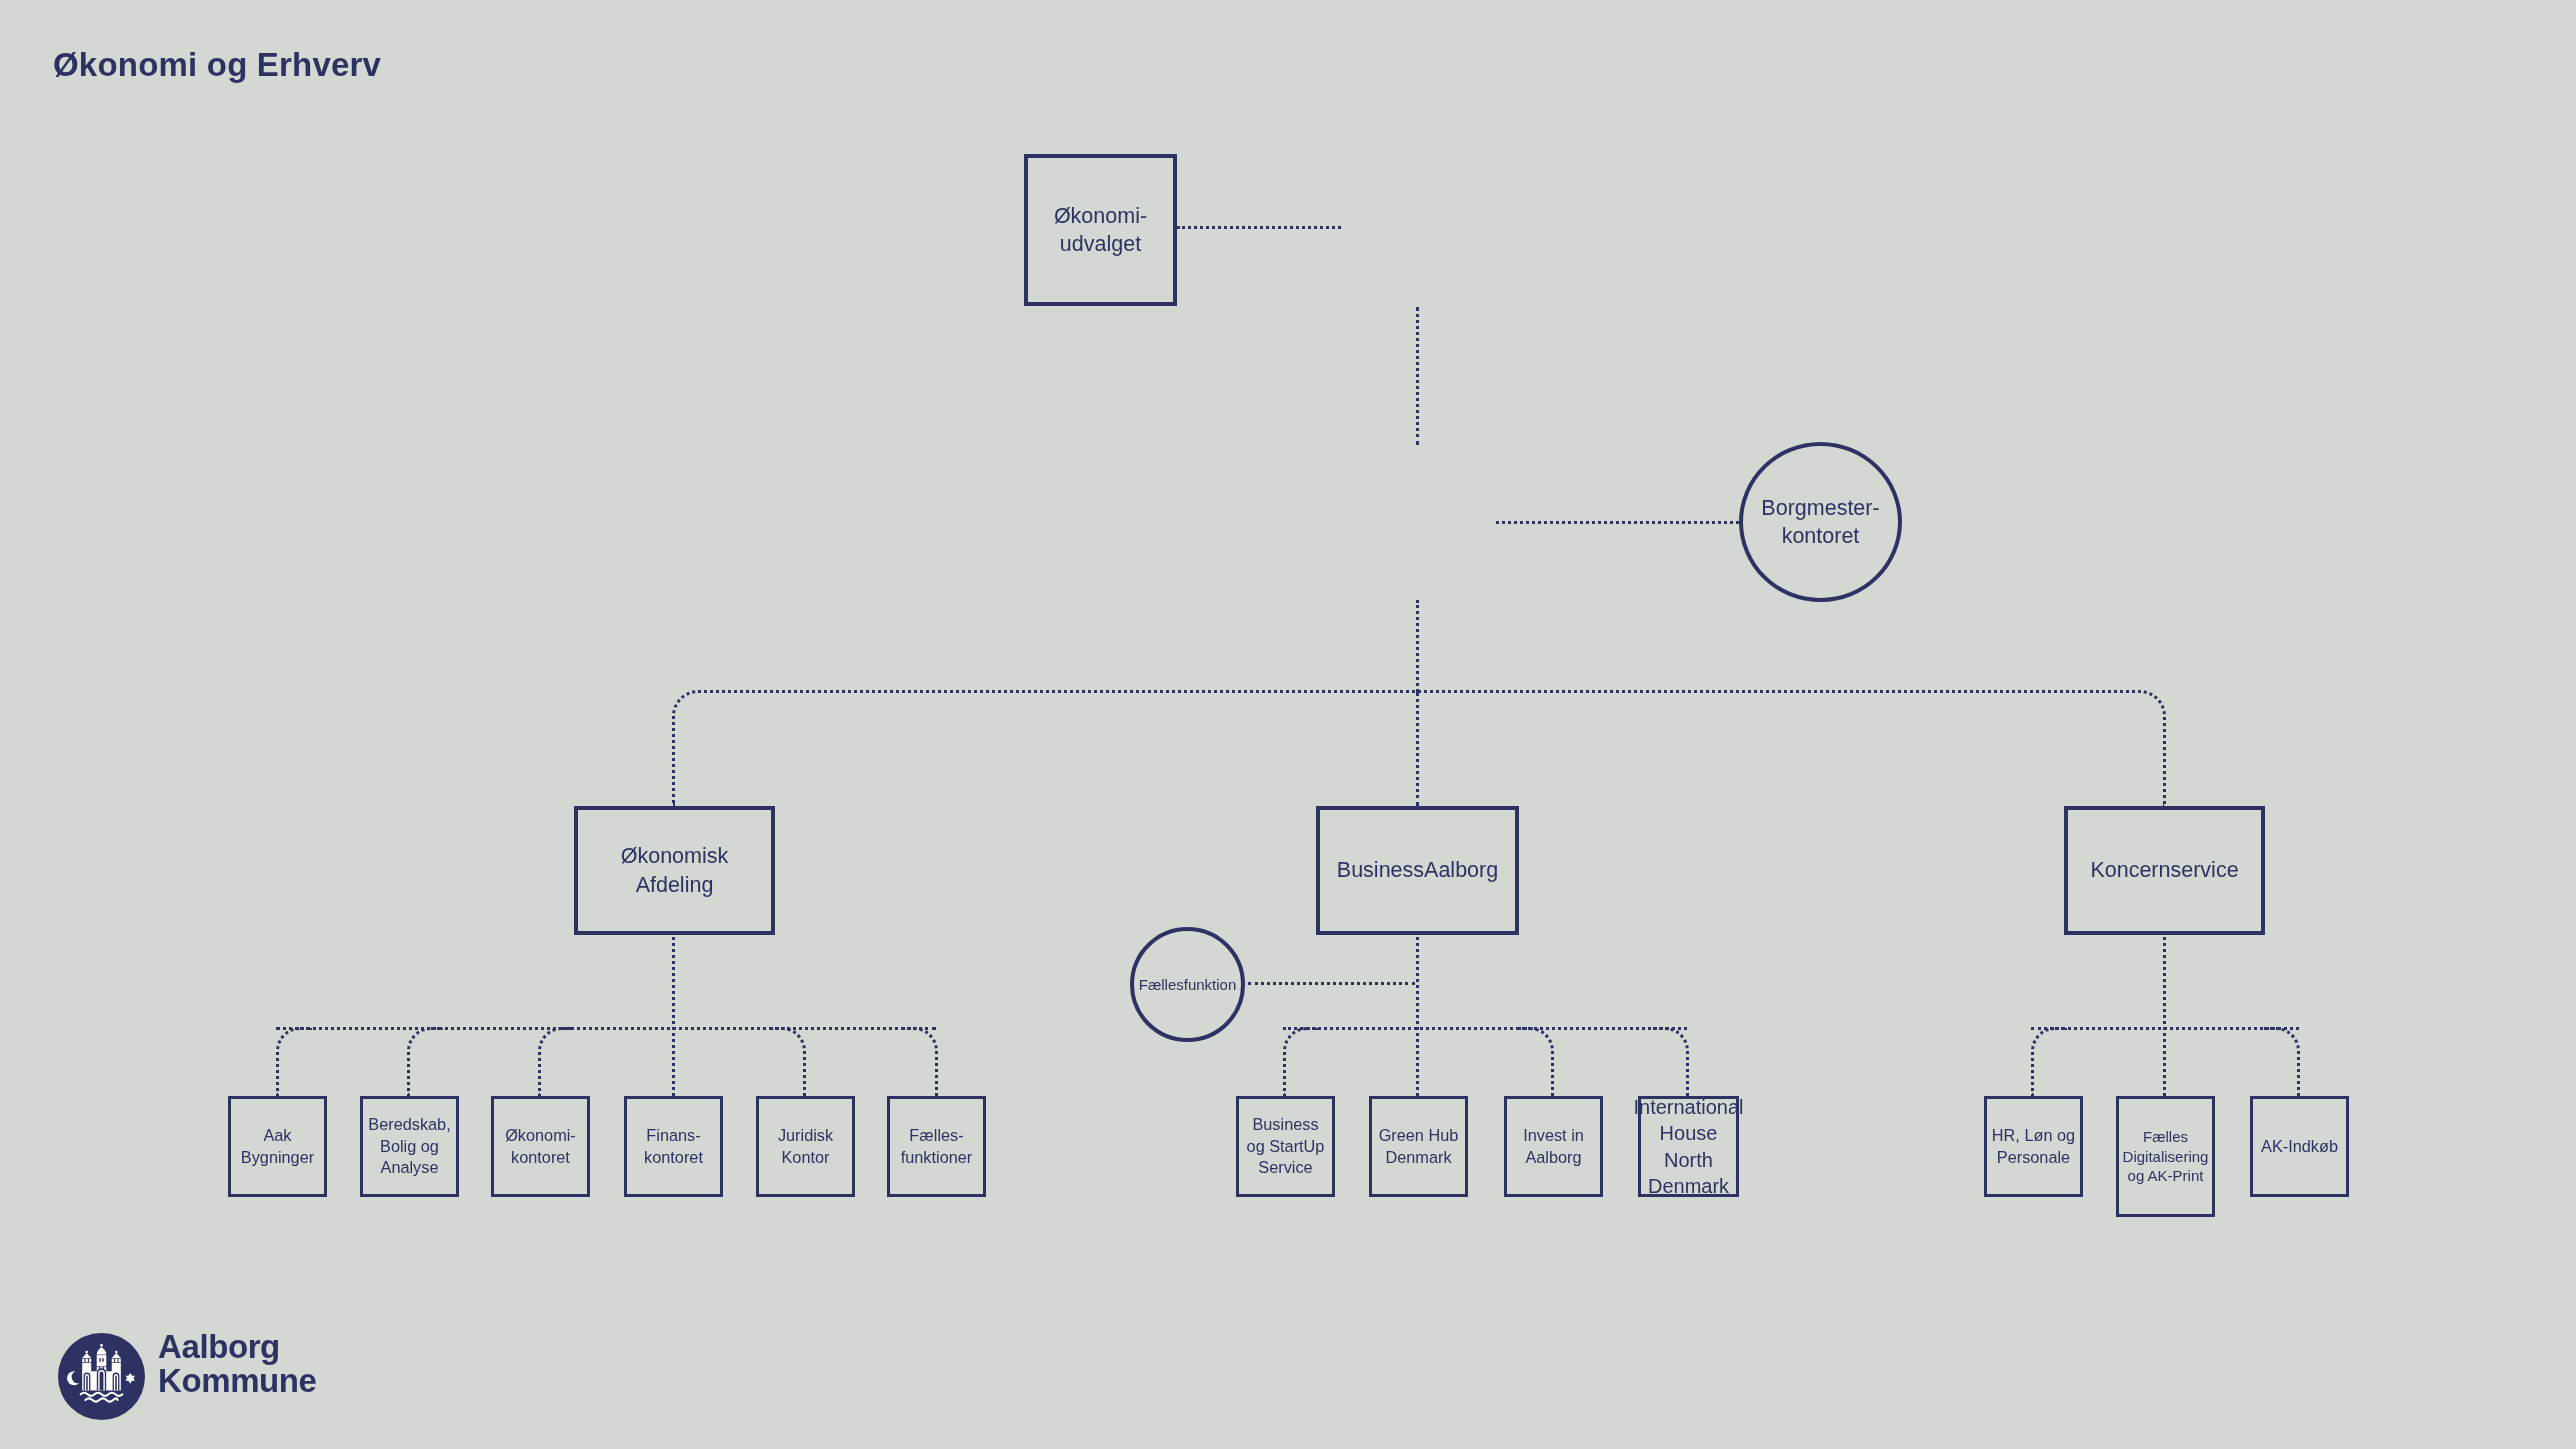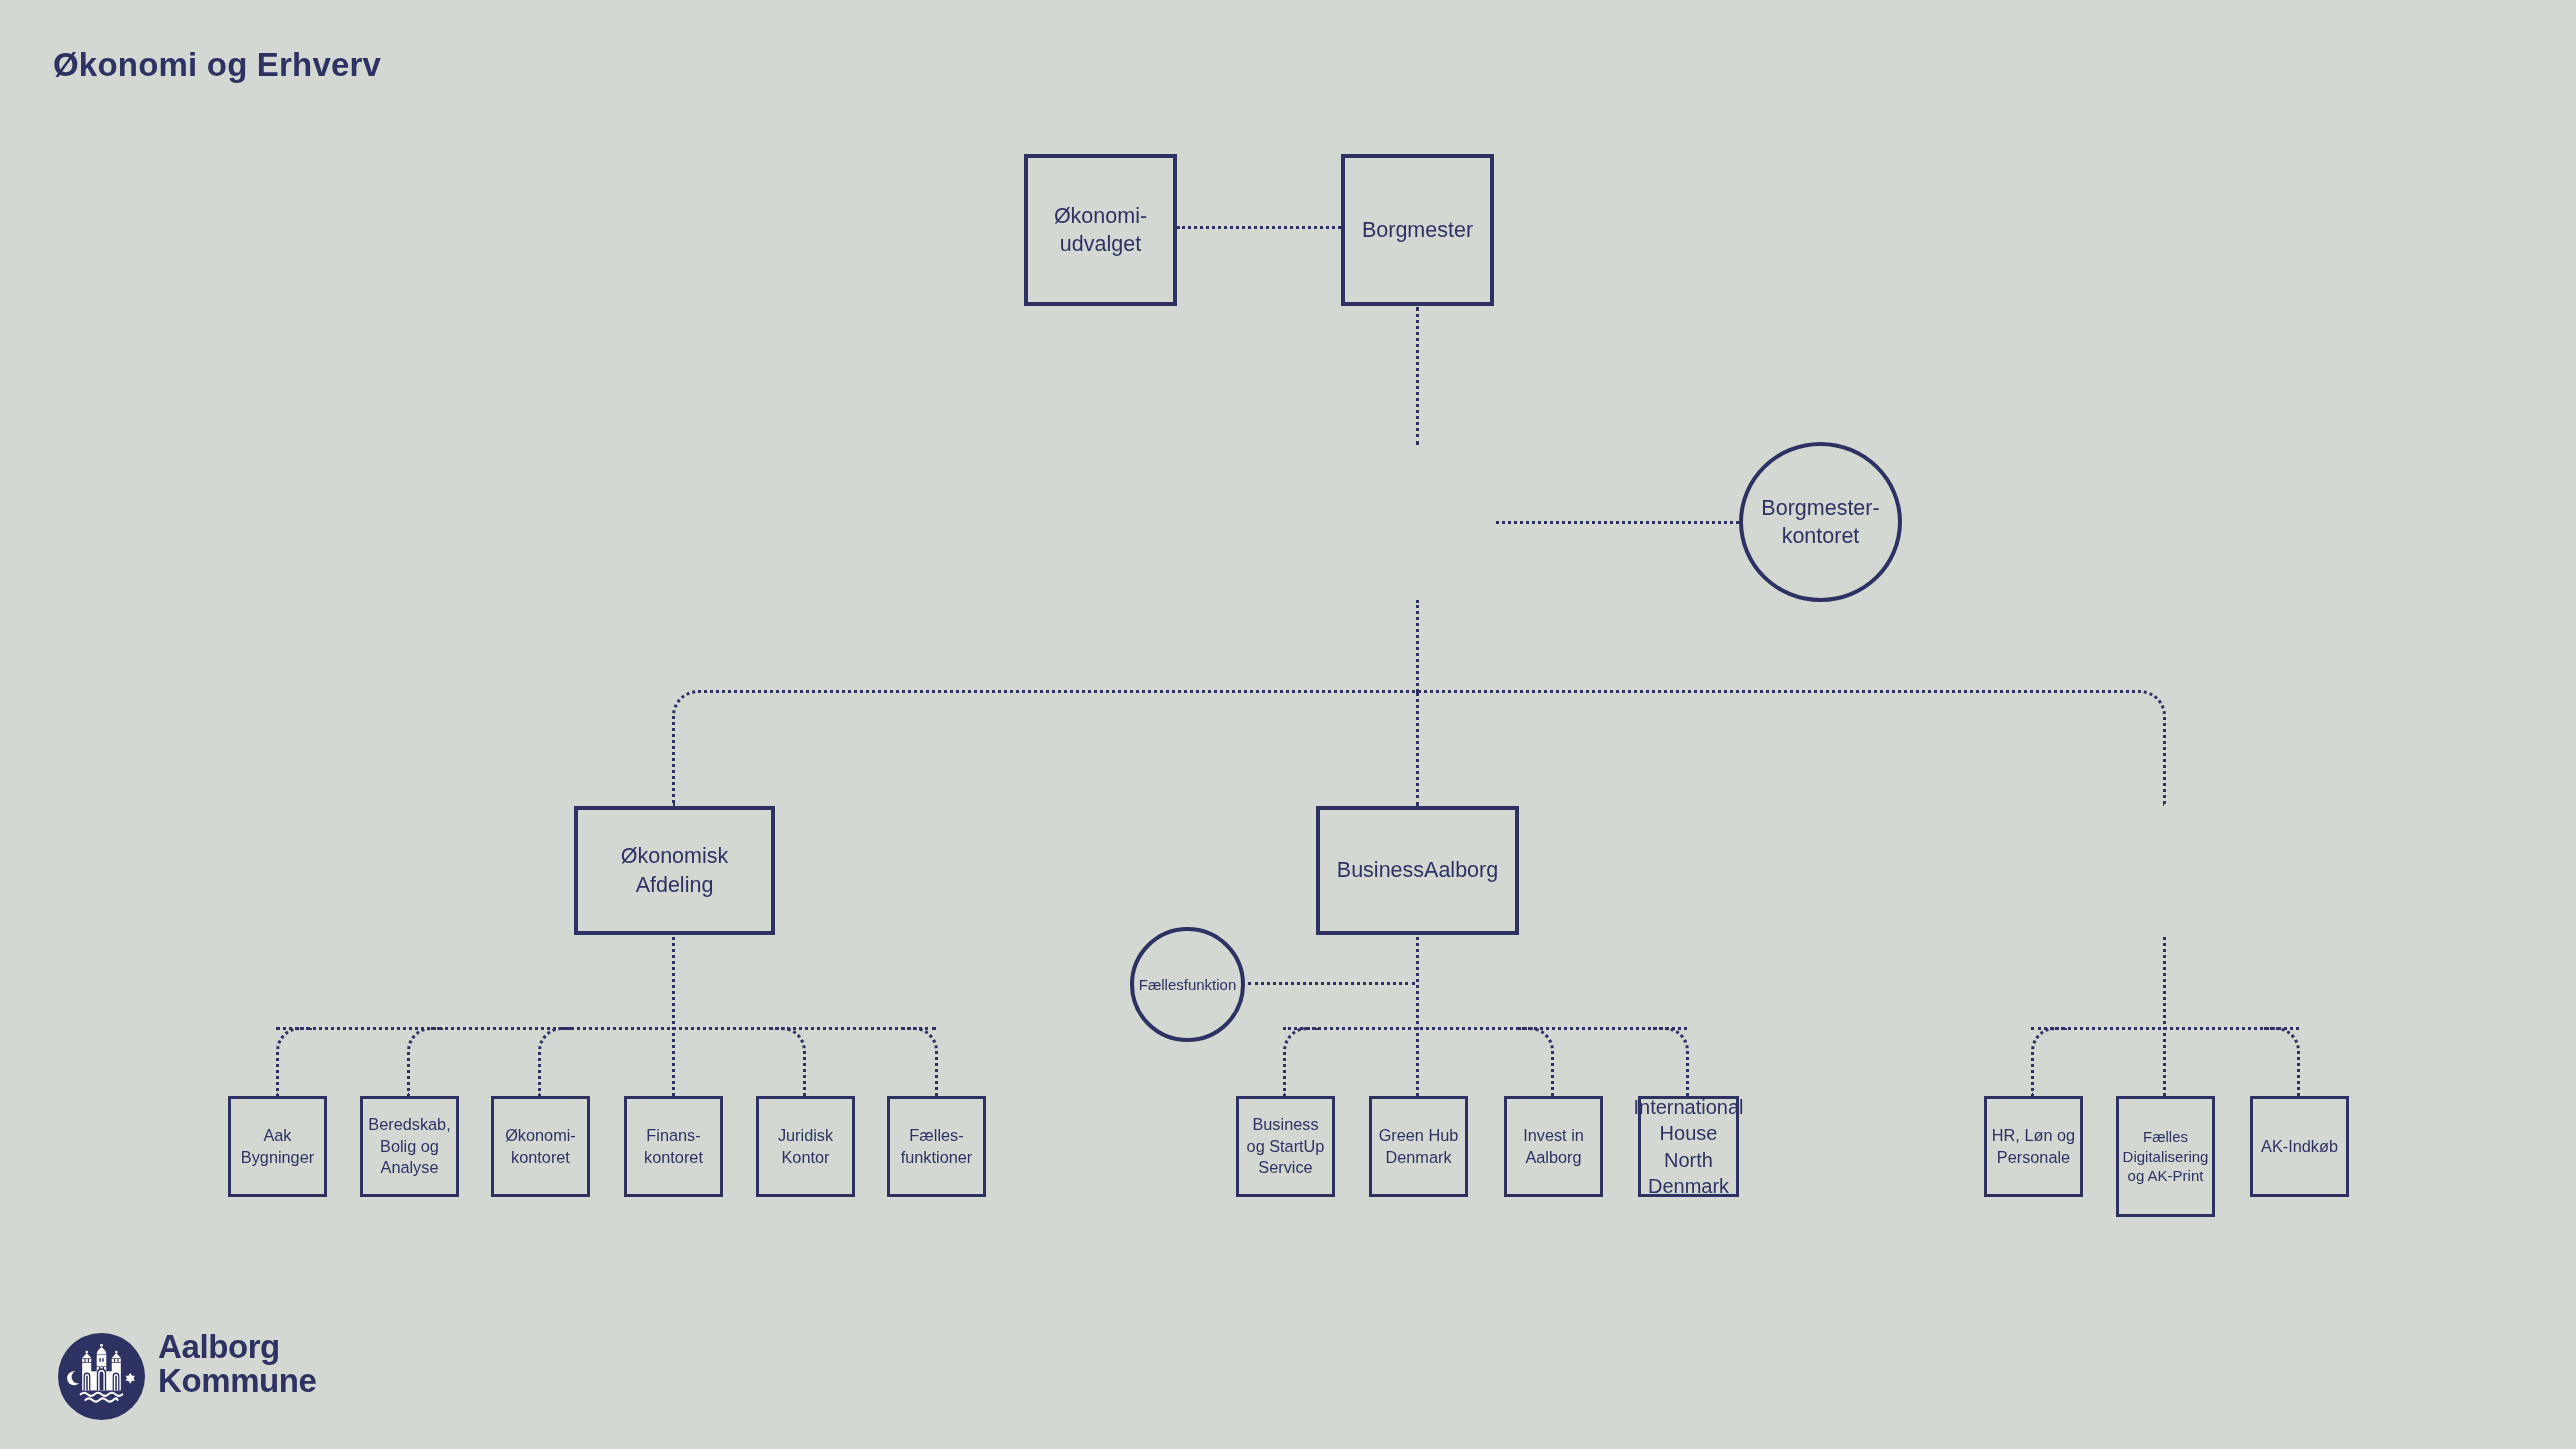--- a/index.html
+++ b/index.html
@@ -49,34 +49,34 @@
 <body>
 
 <div class="canvas">
 
   <div class="title">Økonomi og Erhverv</div>
 
   <div class="node fs-md" style="left:1024px;top:154px;width:153px;height:152px">
     <span class="lbl">Økonomi-
 udvalget</span>
   </div>
-  <div class="node fs-md" style="left:1341px;top:154px;width:153px;height:152px">
-    <span class="lbl">Borgmester</span>
-  </div>
   <div class="node circle fs-md" style="left:1739px;top:442px;width:163px;height:160px">
     <span class="lbl">Borgmester-
 kontoret</span>
   </div>
 
   <div class="node fs-md" style="left:1316px;top:806px;width:203px;height:129px">
     <span class="lbl">BusinessAalborg</span>
   </div>
   <div class="node fs-md" style="left:574px;top:806px;width:201px;height:129px">
     <span class="lbl">Økonomisk
 Afdeling</span>
+  </div>
+  <div class="node fs-md" style="left:2064px;top:806px;width:201px;height:129px">
+    <span class="lbl">Koncernservice</span>
   </div>
   <div class="node circle fs-xs" style="left:1130px;top:927px;width:115px;height:115px">
     <span class="lbl">Fællesfunktion</span>
   </div>
 
   <div class="node leaf fs-sm" style="left:228px;top:1096px;width:99px;height:101px">
     <span class="lbl">Aak
 Bygninger</span>
   </div>
   <div class="node leaf fs-sm" style="left:360px;top:1096px;width:99px;height:101px">

